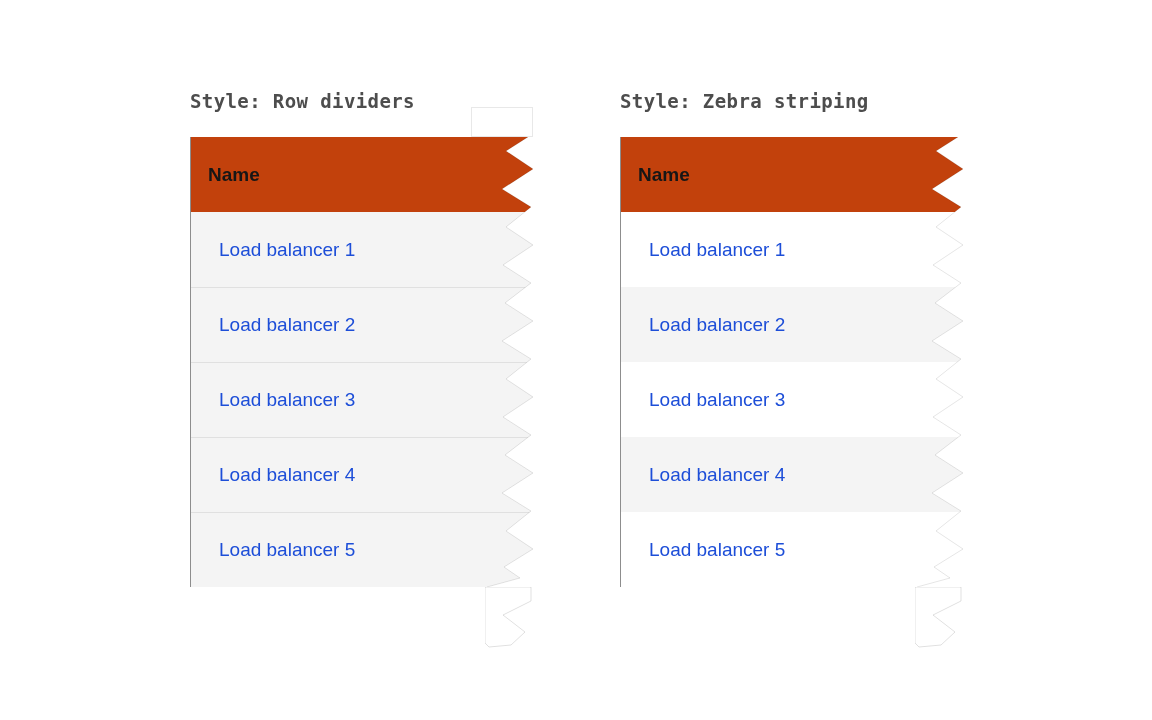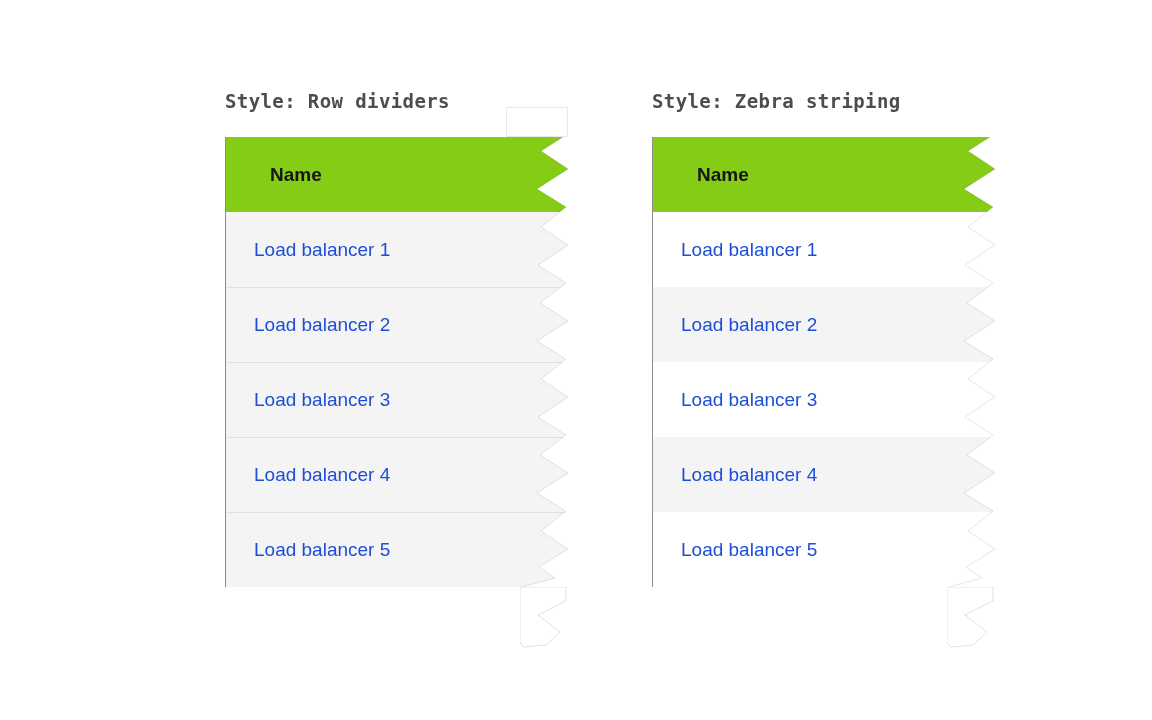--- a/index.html
+++ b/index.html
@@ -4,22 +4,22 @@
 <style>
   * { box-sizing: border-box; margin: 0; padding: 0; }
   html, body { width: 1152px; height: 720px; }
   body {
     position: relative;
     background: #ffffff;
     overflow: hidden;
     font-family: "Liberation Sans", "DejaVu Sans", sans-serif;
   }
   .panel { position: absolute; top: 92px; width: 343px; }
-  .panel--left  { left: 190px; margin-left: 35px; }
-  .panel--right { left: 652px; }
+  .panel--left  { left: 190px; }
+  .panel--right { left: 620px; }
 
   .caption {
     font-family: "DejaVu Sans Mono", "Liberation Mono", monospace;
     font-size: 19px;
     font-weight: 600;
     letter-spacing: 0.4px;
     color: #4d4d4d;
     height: 18px;
     line-height: 18px;
     margin-bottom: 27px;
@@ -46,24 +46,24 @@
       315px 318px, 343px 336px,
       312px 356px, 341px 374px,
       316px 394px, 343px 412px,
       314px 430px, 330px 441px,
       297px 450px, 0px 450px
     );
   }
 
   .thead {
     height: 75px;
-    background: #84cc16;
+    background: #c2410c;
     display: flex;
     align-items: center;
-    padding-left: 44px;
+    padding-left: 17px;
     font-size: 19px;
     font-weight: 700;
     color: #161616;
   }
   .row {
     height: 75px;
     display: flex;
     align-items: center;
     padding-left: 28px;
     font-size: 19px;

